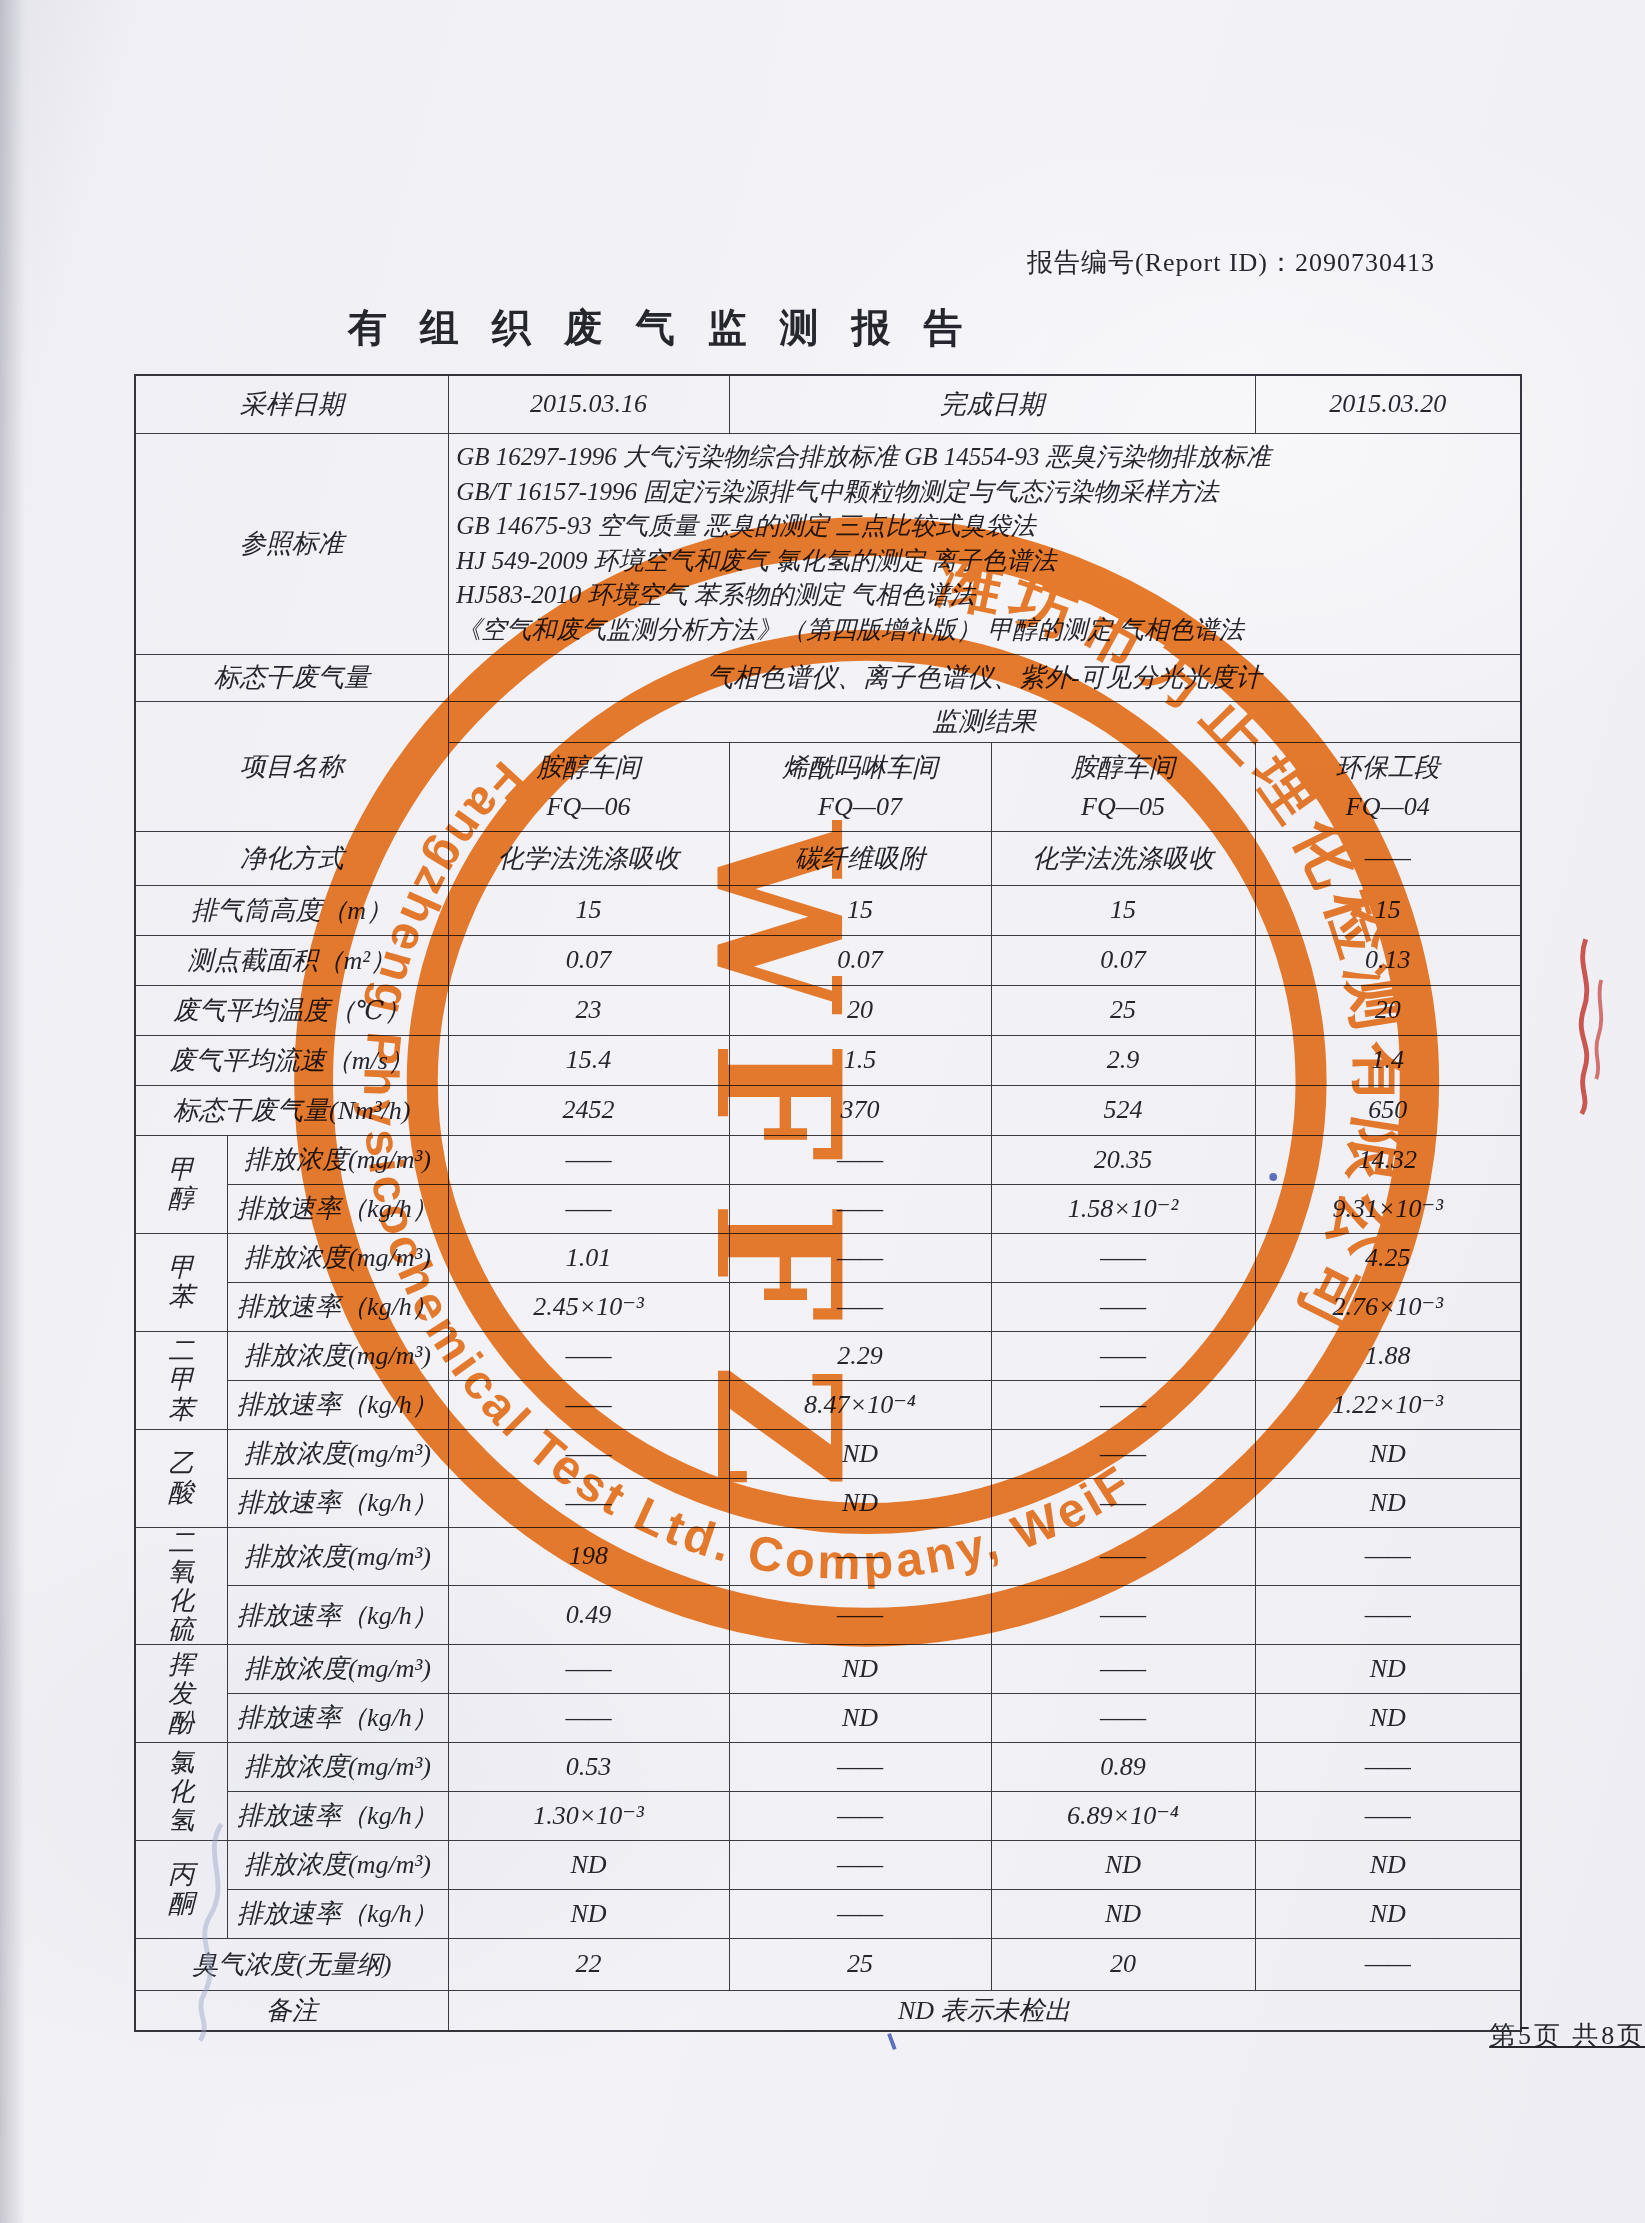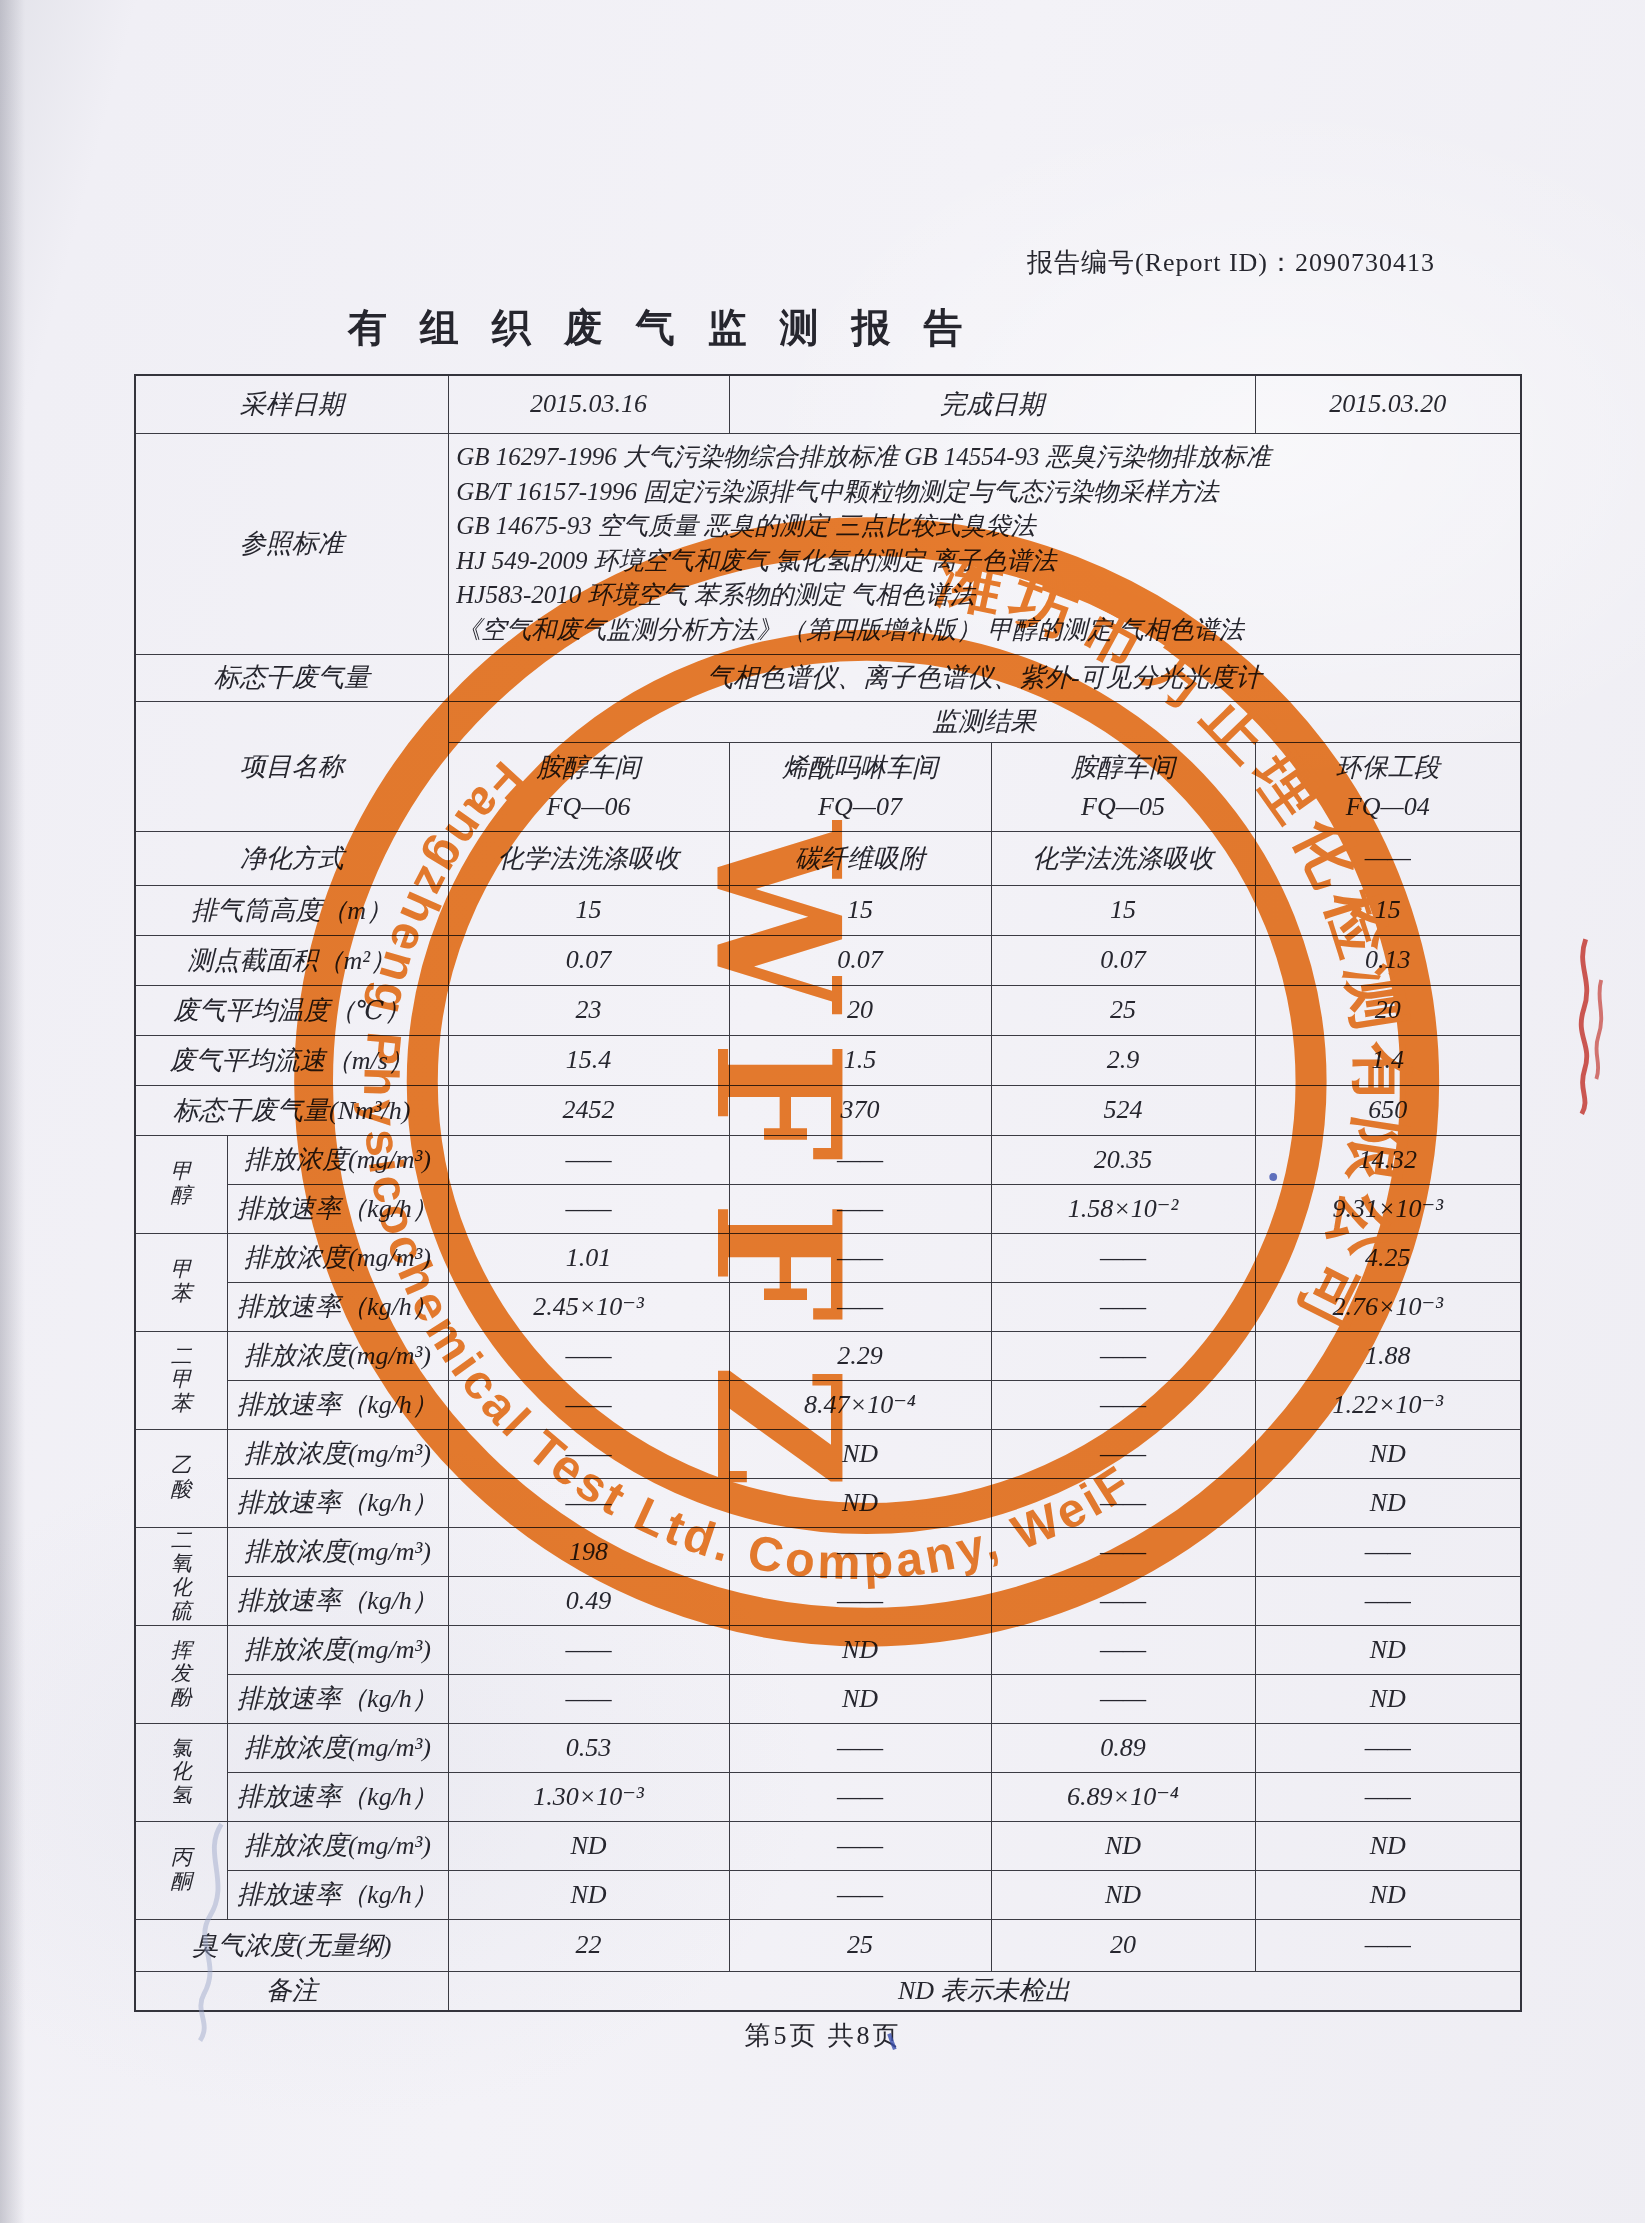--- a/index.html
+++ b/index.html
@@ -40,28 +40,28 @@
     overflow:hidden;
   }
   table.doc-table { border:2.9px solid #34343c;font-style:italic; }
   td.left { text-align:left; }
   .std-line { text-align:left; line-height:1.38; font-size:25px; }
   .colhead div { line-height:1.5; font-size:26px; }
   .vcell { padding:0 1.9px !important; }
   .vtext {
     width:29px; margin:0 auto;
     word-break:break-all; line-height:1.12;
-    font-size:21px; text-align:center;
+    font-size:26px; text-align:center;
   }
   .h60{height:58px}.h228{height:221px}.h48{height:47px}.h42{height:41px}
   .h92{height:89px}.h56{height:54px}.h52{height:50px}.h50{height:49px}
   .h54{height:52px}.h46{height:28px}
   .doc-footer {
     position:absolute; top:2018px; left:0; width:1646px;
-    text-align:center; font-size:26px; letter-spacing:2.9px;
+    text-align:right; font-size:26px; letter-spacing:2.9px;text-decoration:underline;
   }
   .stamp-svg {
     position:absolute; left:0; top:0;
     mix-blend-mode:multiply; opacity:.9;
     pointer-events:none;
   }
   .stamp-svg .ring { fill:none; stroke:#ee7217; }
   .stamp-svg .arc-en {
     font-family:"Liberation Sans","DejaVu Sans",sans-serif;
     font-weight:bold; font-size:50px; letter-spacing:4px; fill:#ee7217;

